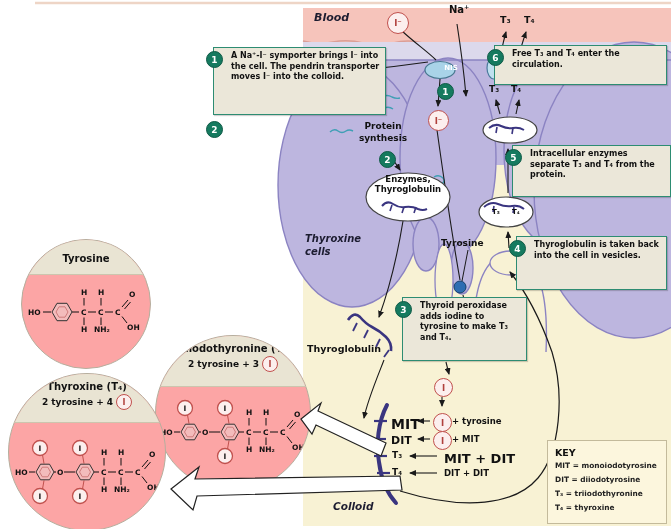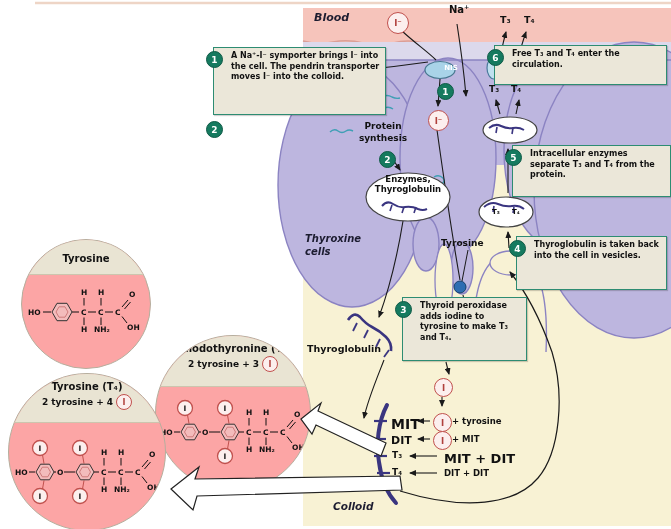--- a/index.html
+++ b/index.html
@@ -231,21 +231,21 @@
       <text class="atom" x="105" y="23">H</text>
       <text class="atom" x="88" y="60">H</text>
       <text class="atom" x="101" y="60">NH₂</text>
       <text class="atom" x="136" y="25">O</text>
       <text class="atom" x="134" y="58">OH</text>
     </svg>
   </div>
 
   <div class="mol" style="left:8px;top:373px;width:156px;height:156px;">
     <div class="molband" style="height:48px;">
-      <div class="moltitle" style="padding-top:7px;">Tyrosine (T₄)</div>
+      <div class="moltitle" style="padding-top:7px;">Thyroxine (T₄)</div>
       <div class="molformula">
         <span>2 tyrosine + 4</span>
         <span class="icirc-in">I</span>
       </div>
     </div>
     <svg width="152" height="92" style="left:2px;top:52px;">
       <g stroke="#111" stroke-width="1">
         <line x1="18" y1="46" x2="24" y2="46"></line>
           <line x1="43" y1="46" x2="45" y2="46"></line>
         <line x1="53" y1="46" x2="64" y2="46"></line>
@@ -349,14 +349,21 @@
   <div class="badge" style="left:487px;top:49px;">6</div>
   <div class="badge" style="left:437px;top:83px;">1</div>
   <div class="badge" style="left:379px;top:151px;">2</div>
 
   <div class="icirc" style="left:387px;top:12px;width:20px;height:20px;">I⁻</div>
   <div class="icirc" style="left:428px;top:110px;width:19px;height:19px;">I⁻</div>
   <div class="icirc" style="left:434px;top:378px;width:17px;height:17px;">I</div>
   <div class="icirc" style="left:433px;top:413px;width:17px;height:17px;">I</div>
   <div class="icirc" style="left:433px;top:431px;width:17px;height:17px;">I</div>
 
+  <div class="keybox">
+    <div class="keytitle">KEY</div>
+    <div class="keyentry">MIT = monoiodotyrosine</div>
+    <div class="keyentry">DIT = diiodotyrosine</div>
+    <div class="keyentry">T₃ = triiodothyronine</div>
+    <div class="keyentry">T₄ = thyroxine</div>
+  </div>
 
 </div>
 
 </body></html>

